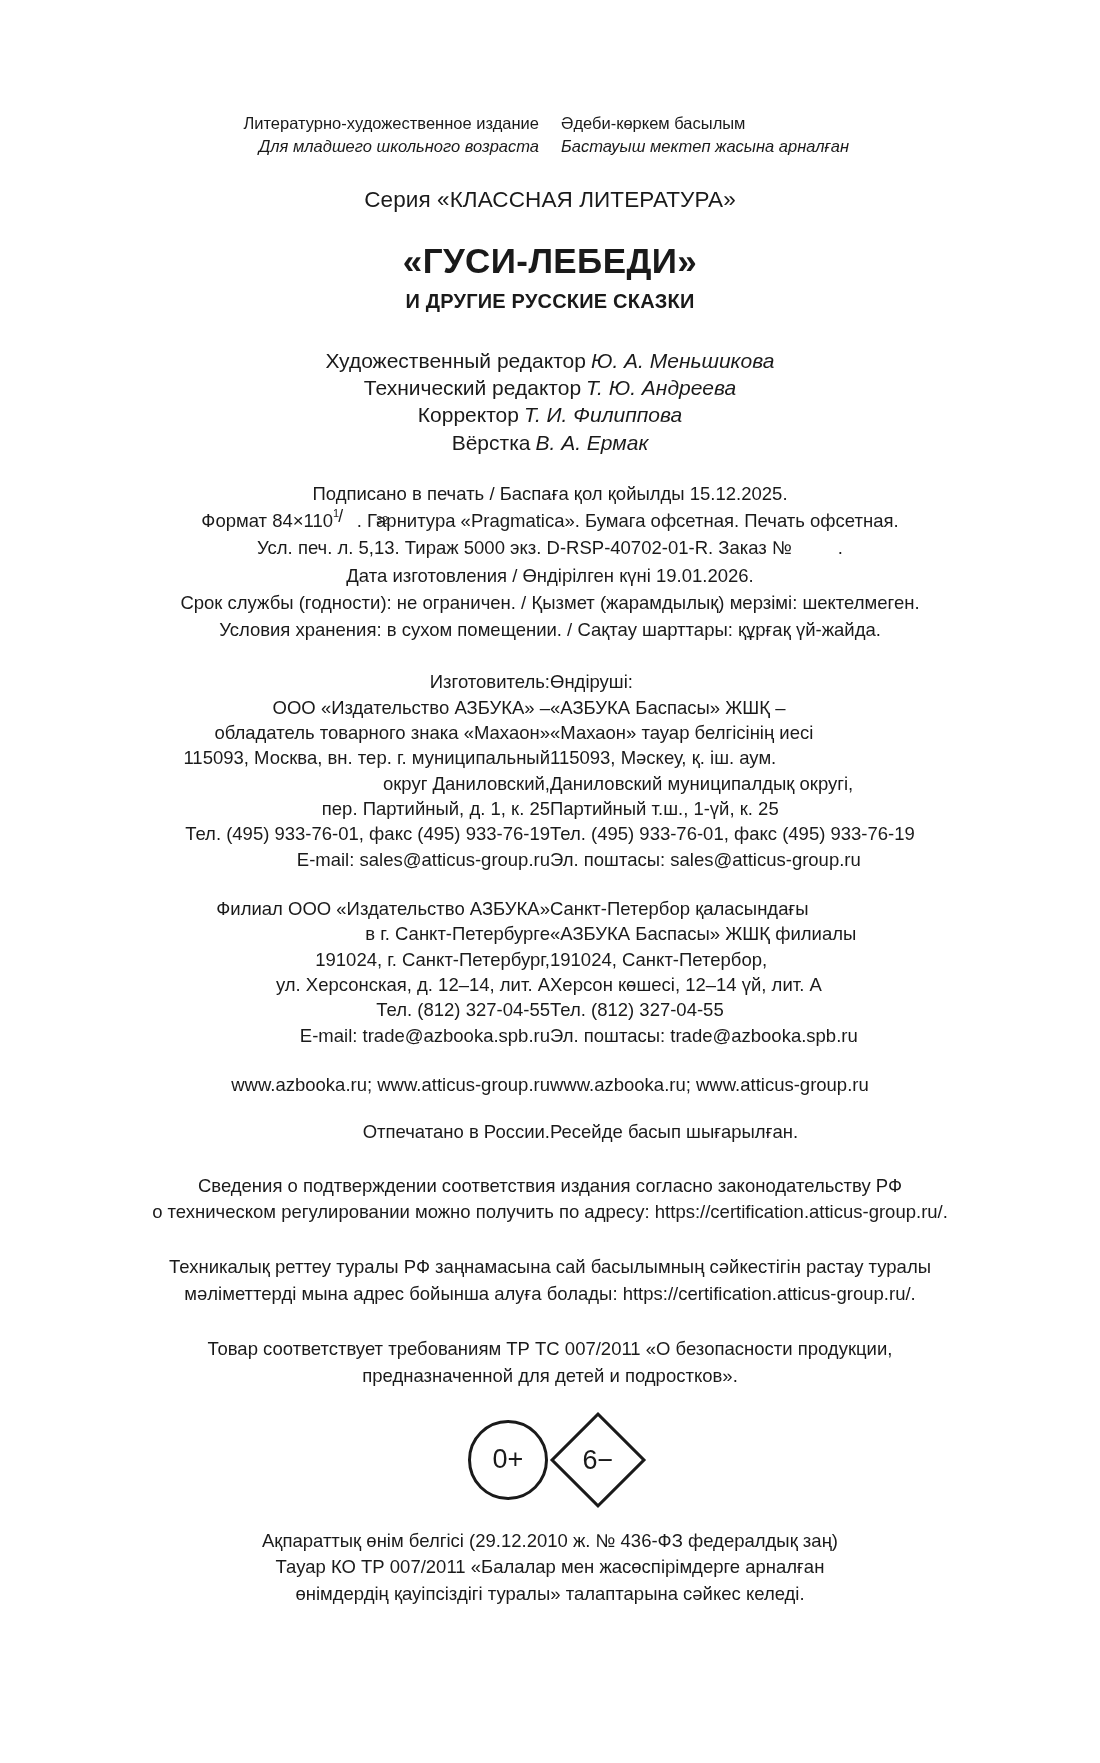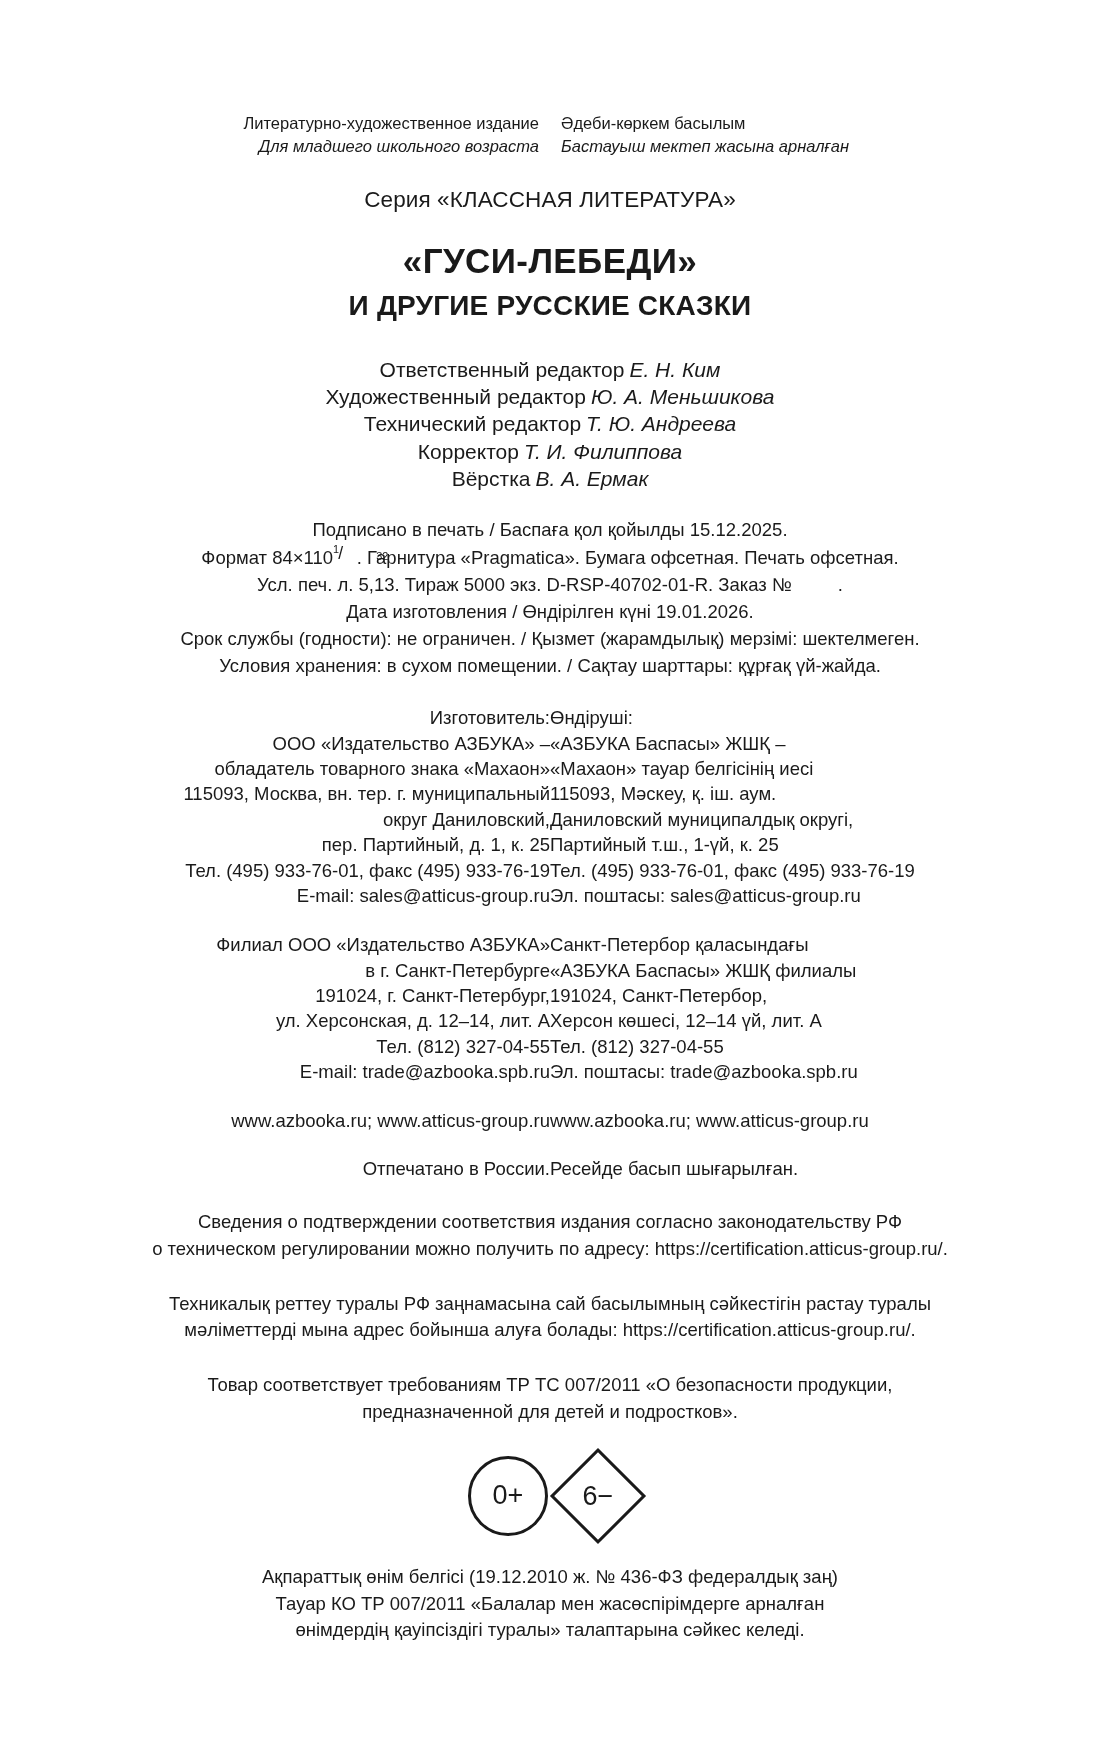--- a/index.html
+++ b/index.html
@@ -46,21 +46,21 @@
   }
   .title-main {
     text-align: center;
     font-size: 35px;
     font-weight: bold;
     margin-top: 28px;
     letter-spacing: .4px;
   }
   .title-sub {
     text-align: center;
-    font-size: 28px;
+    font-size: 20px;
     font-weight: bold;
     margin-top: 9px;
     letter-spacing: .2px;
   }
 
   
   .credits {
     text-align: center;
     font-size: 21px;
     line-height: 1.40;
@@ -170,23 +170,20 @@
       <div class="ital">Бастауыш мектеп жасына арналған</div>
     </div>
   </div>
 
   <div class="series">Серия «КЛАССНАЯ ЛИТЕРАТУРА»</div>
 
   <div class="title-main">«ГУСИ-ЛЕБЕДИ»</div>
   <div class="title-sub">И ДРУГИЕ РУССКИЕ СКАЗКИ</div>
 
   <div class="credits">
-    <div class="row-line">
-      <span>Ответственный редактор</span><span class="nm">Е. Н. Ким</span>
-    </div>
     <div class="row-line">
       <span>Художественный редактор</span><span class="nm">Ю. А. Меньшикова</span>
     </div>
     <div class="row-line">
       <span>Технический редактор</span><span class="nm">Т. Ю. Андреева</span>
     </div>
     <div class="row-line">
       <span>Корректор</span><span class="nm">Т. И. Филиппова</span>
     </div>
     <div class="row-line">
@@ -277,18 +274,18 @@
   <div class="marks">
     <div class="mark-circle">
       <span>0+</span>
     </div>
     <div class="mark-diamond">
       <span>6−</span>
     </div>
   </div>
 
   <div class="para">
-    <div>Ақпараттық өнім белгісі (19.12.2010 ж. № 436-ФЗ федералдық заң)</div>
+    <div>Ақпараттық өнім белгісі (29.12.2010 ж. № 436-ФЗ федералдық заң)</div>
     <div>Тауар КО ТР 007/2011 «Балалар мен жасөспірімдерге арналған</div>
     <div>өнімдердің қауіпсіздігі туралы» талаптарына сәйкес келеді.</div>
   </div>
 
 </div>
 
 </body></html>

